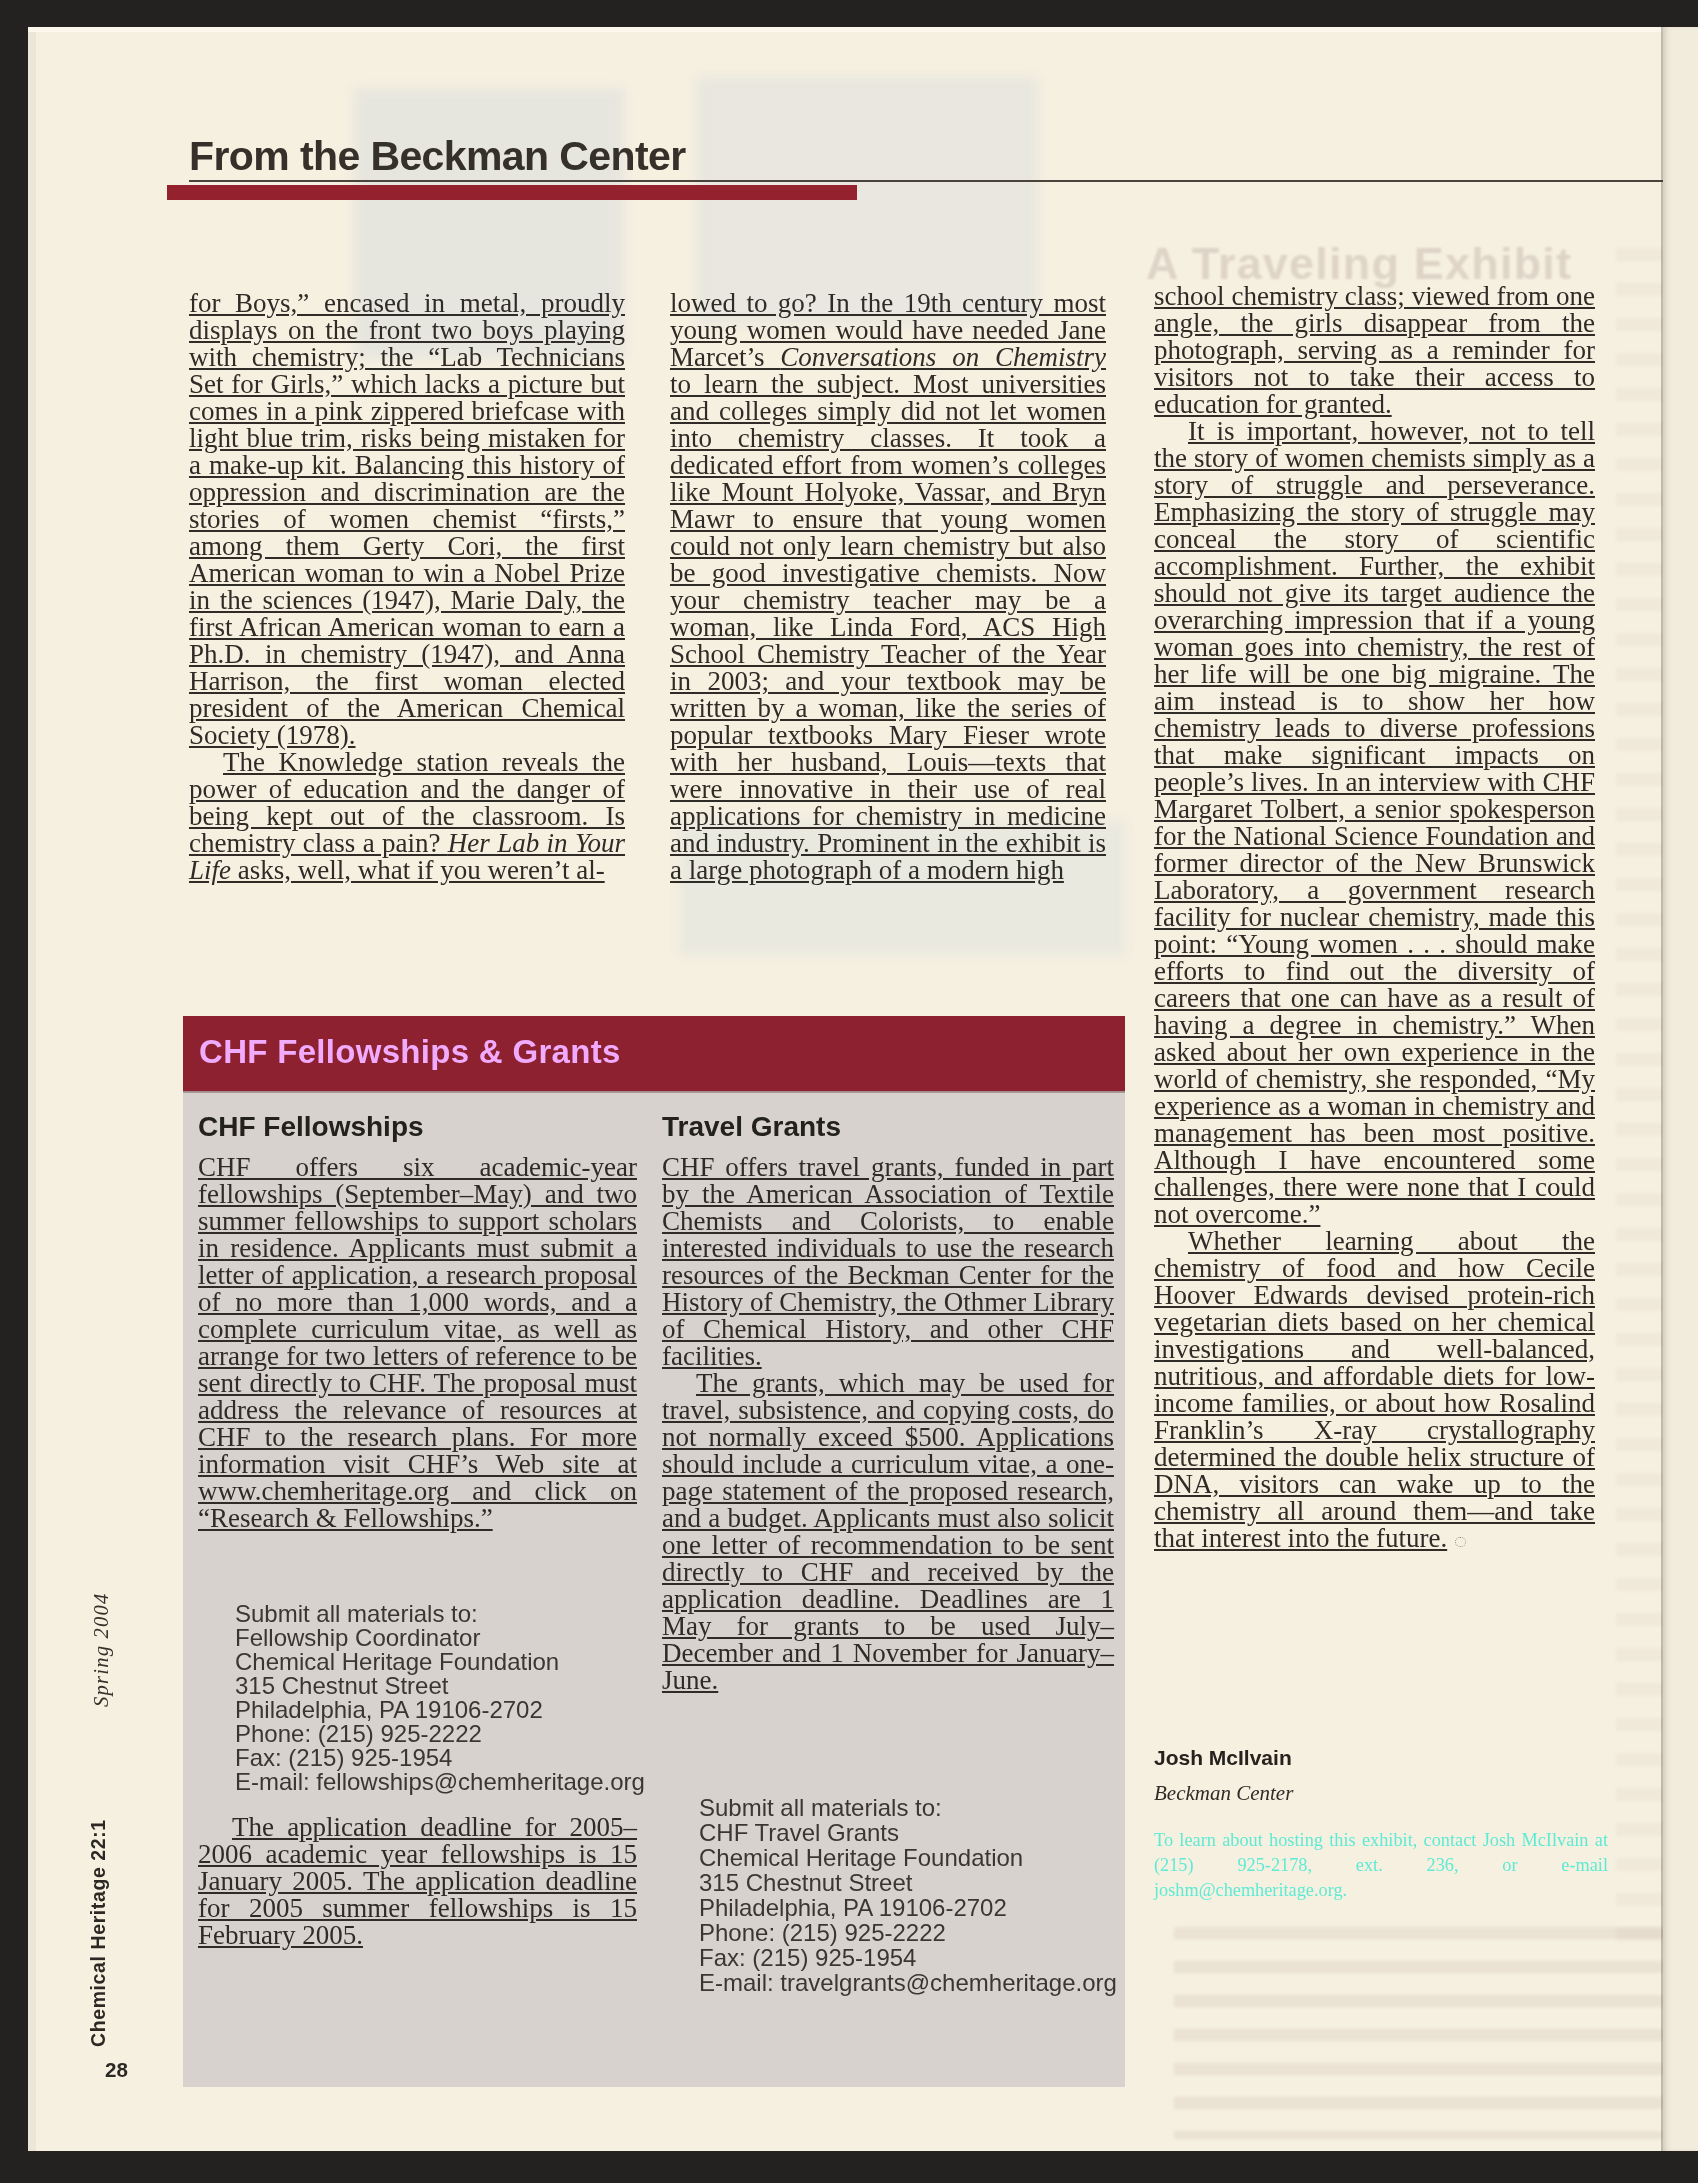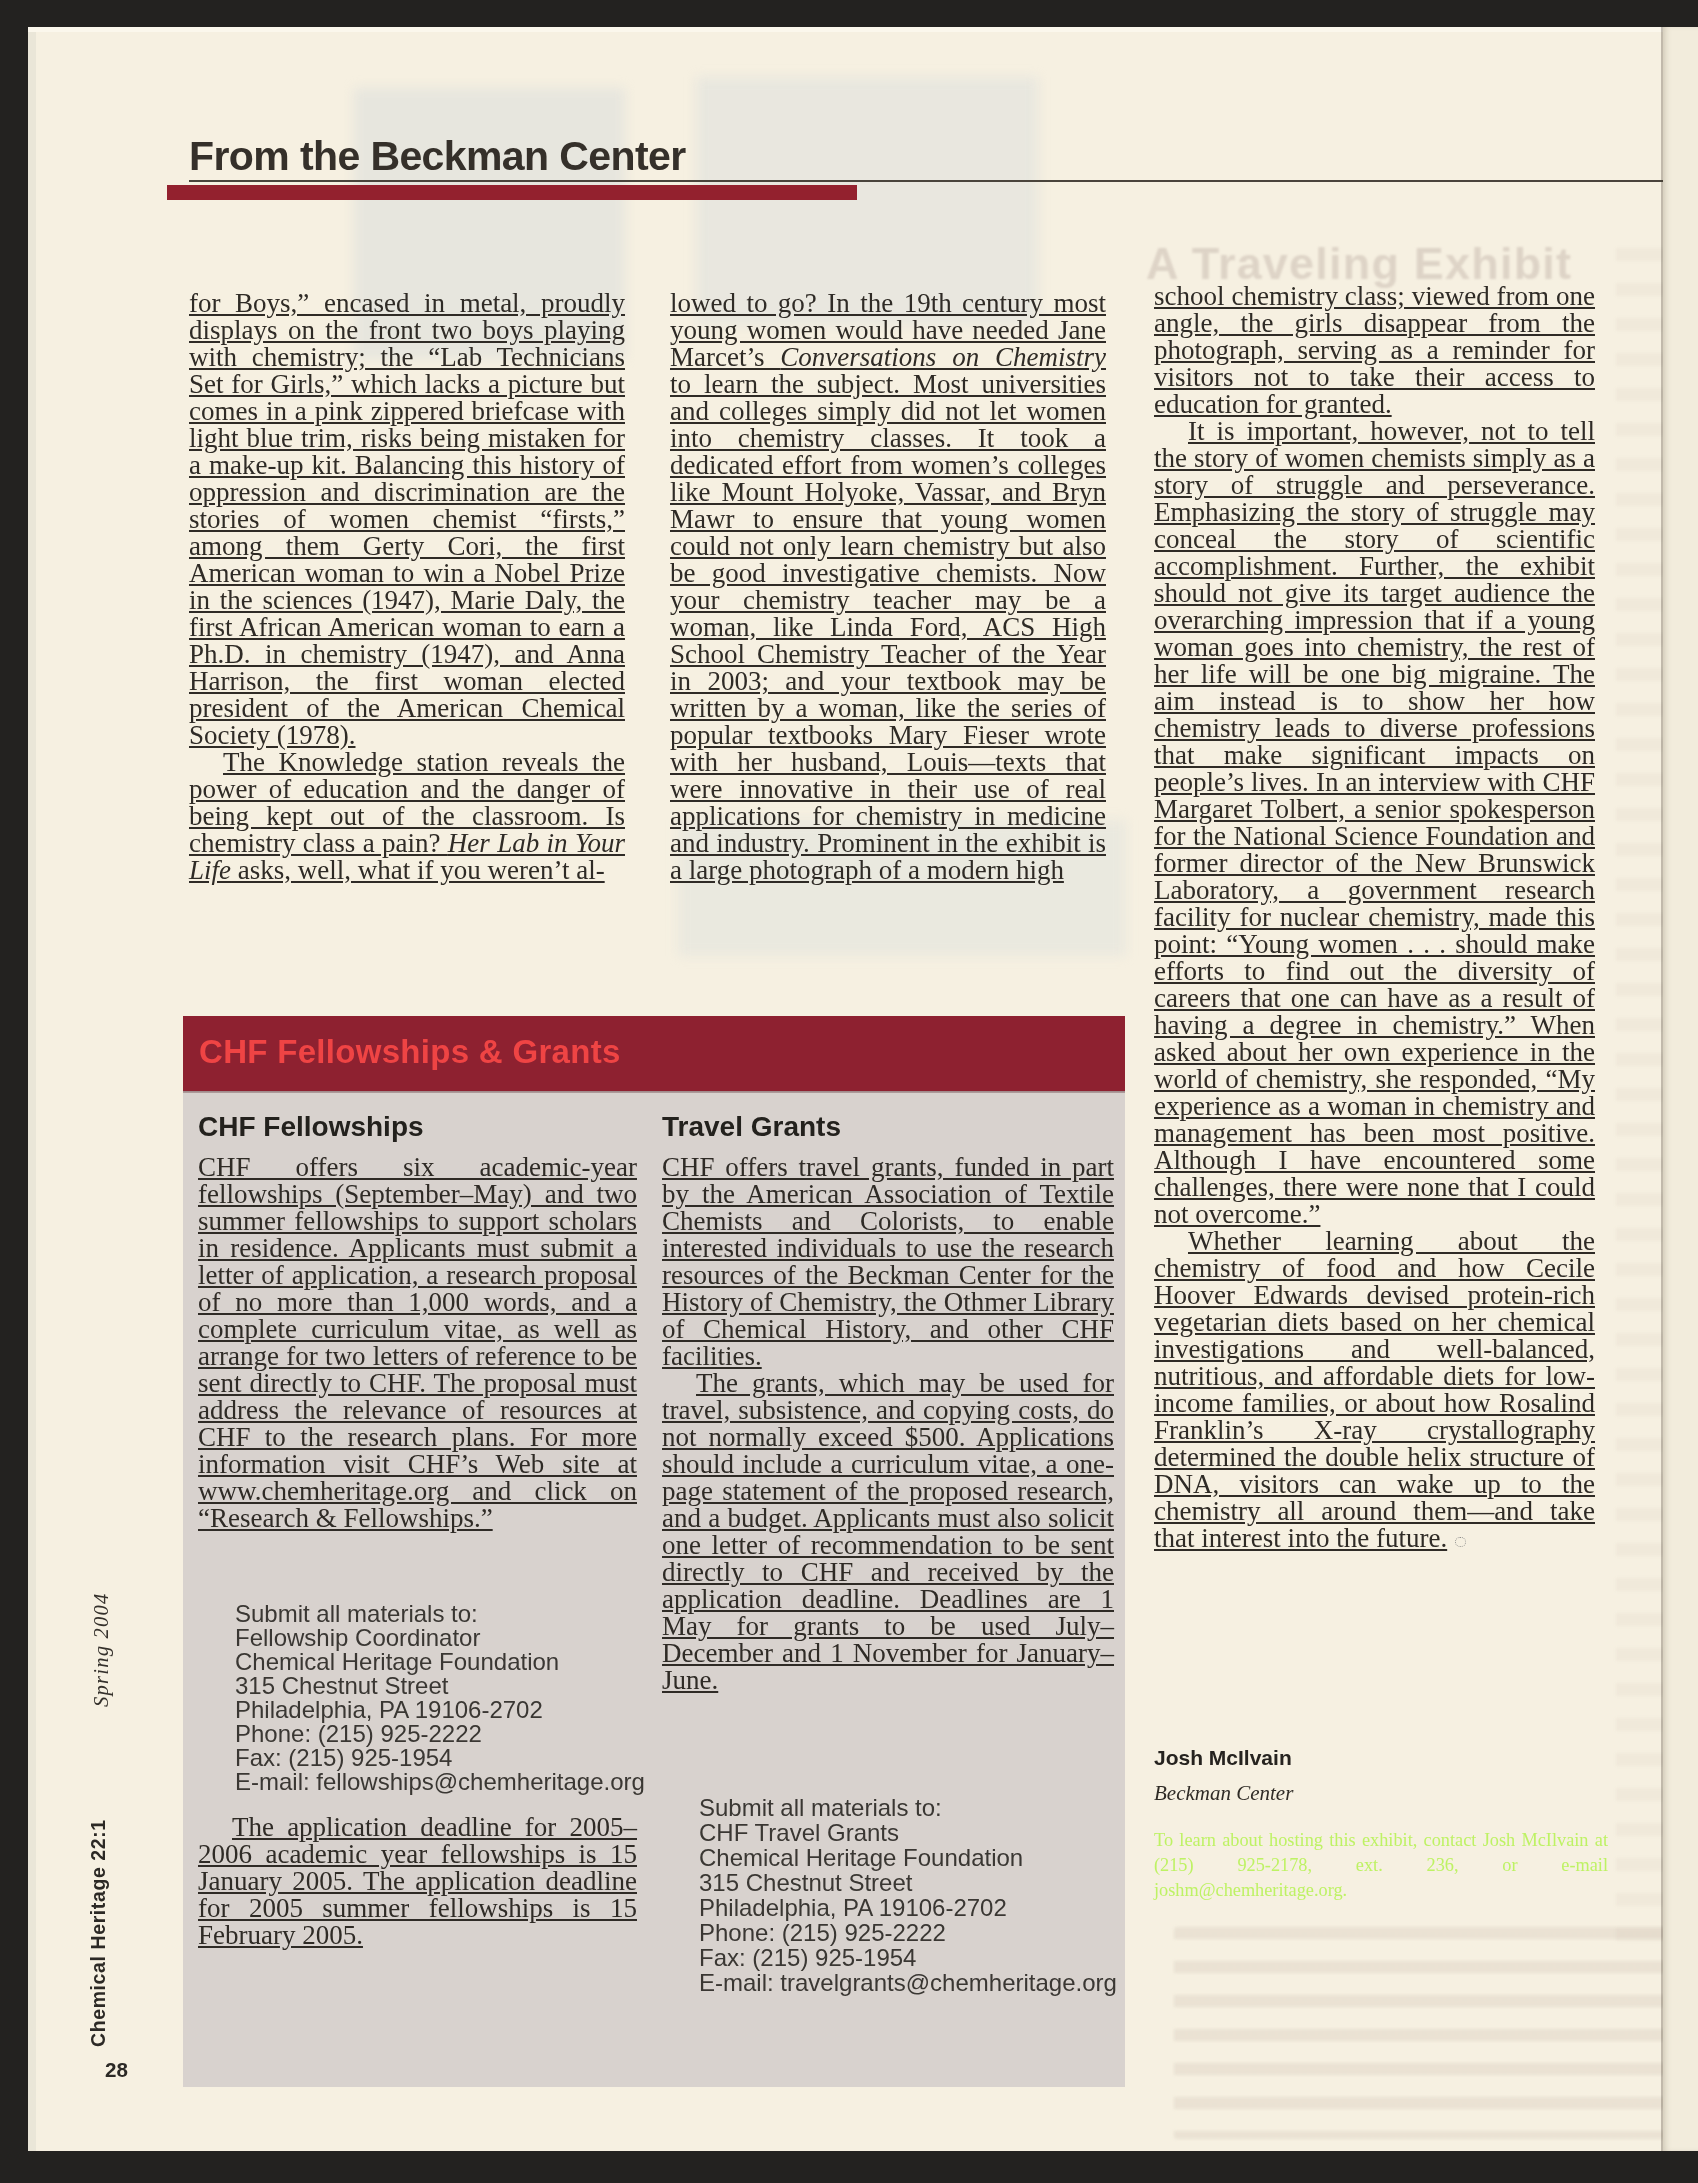--- a/index.html
+++ b/index.html
@@ -37,38 +37,38 @@
   .indent{text-indent:34px;}
   .ital{font-style:italic;}
   .col1{left:189px;top:290px;width:436px;}
   .col2{left:670px;top:290px;width:436px;}
   .col3{left:1154px;top:283px;width:441px;}
   
   .graybox{position:absolute;left:183px;top:1018px;width:942px;height:1069px;background:#d8d2ce;}
   .banner{position:absolute;left:183px;top:1016px;width:942px;height:75px;background:#8e2130;
           box-shadow:0 1.8px 0 rgba(60,12,20,.35);}
   .banner-label{position:absolute;left:199px;top:1033px;font-family:"Liberation Sans",sans-serif;
-                font-weight:700;font-size:33px;color:#ef4444;letter-spacing:0.3px;white-space:nowrap;}
+                font-weight:700;font-size:33px;color:#f0abfc;letter-spacing:0.3px;white-space:nowrap;}
   .boxsub{position:absolute;font-family:"Liberation Sans",sans-serif;font-weight:700;font-size:28px;
           color:#23211d;white-space:nowrap;}
   .fsub{left:198px;top:1111px;}
   .tsub{left:662px;top:1111px;text-align:right;}
   .fbody{left:198px;top:1154px;width:439px;}
   .tbody{left:662px;top:1154px;width:452px;}
   .addr{position:absolute;font-family:"Liberation Sans",sans-serif;font-size:24px;line-height:24px;
         color:#3a3733;}
   .faddr{left:235px;top:1602px;}
   .taddr{left:699px;top:1795px;line-height:25px;}
   .fdeadline{left:198px;top:1814px;width:439px;}
   
   .byline-name{position:absolute;left:1154px;top:1746px;font-family:"Liberation Sans",sans-serif;
                font-weight:700;font-size:21px;color:#26231f;}
   .byline-org{position:absolute;left:1154px;top:1781px;font-style:italic;font-size:21px;color:#2f2b26;}
   .contact{position:absolute;left:1154px;top:1828px;width:454px;font-size:18.3px;line-height:25px;
-           color:#bef264;text-align:justify;}
+           color:#5eead4;text-align:justify;}
   
   .vert{position:absolute;writing-mode:vertical-rl;transform:rotate(180deg);white-space:nowrap;}
   .vol{left:87px;top:1740px;height:307px;font-family:"Liberation Sans",sans-serif;font-weight:700;
        font-size:19.5px;letter-spacing:0.6px;color:#2c2925;}
   .issue{left:90px;top:1501px;height:206px;font-family:"Liberation Serif",serif;font-style:italic;
          font-size:20.6px;letter-spacing:1.2px;color:#34302b;}
   .folio{position:absolute;left:105px;top:2058px;font-family:"Liberation Sans",sans-serif;
          font-weight:700;font-size:20.6px;color:#2b2926;}
   
   .dingbat{display:inline-block;width:8.3px;height:8.3px;border:1.8px dotted #8d8d8b;border-radius:50%;

